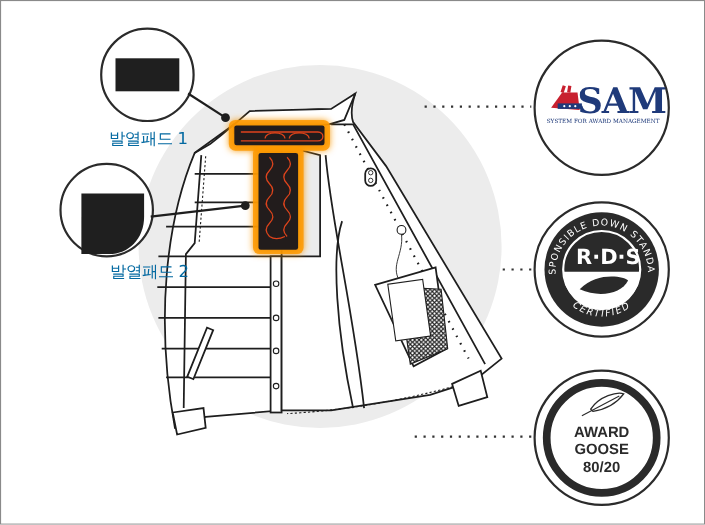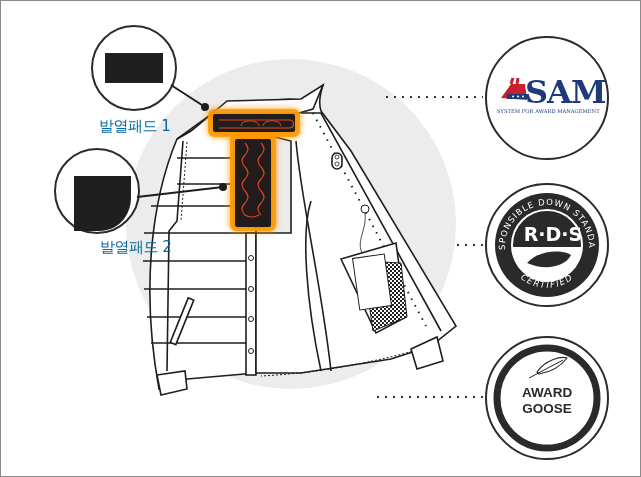--- a/index.html
+++ b/index.html
@@ -150,15 +150,16 @@
 
   <div class="badge" style="left:484px; top:335px;">
     <svg width="120" height="120" viewBox="0 0 120 120" style="position:absolute; left:0; top:0;">
       <circle cx="60" cy="60" r="50" fill="none" stroke="#2a2a2a" stroke-width="7"></circle>
       <path d="M50,34 C58,22 74,18 80,20 C74,28 64,34 52,36 Z" fill="none" stroke="#2a2a2a" stroke-width="1.2"></path>
       <line x1="42" y1="40" x2="76" y2="22" stroke="#2a2a2a" stroke-width="1"></line>
     </svg>
     <div style="position:absolute; left:0; top:47px; width:120px; text-align:center; font-size:13.5px; line-height:16px; font-weight:bold; color:#2a2a2a; font-family:'Liberation Sans', sans-serif;">
       <div>AWARD</div>
       <div>GOOSE</div>
+      <div>80/20</div>
     </div>
   </div>
 </div>
 
 </body></html>

